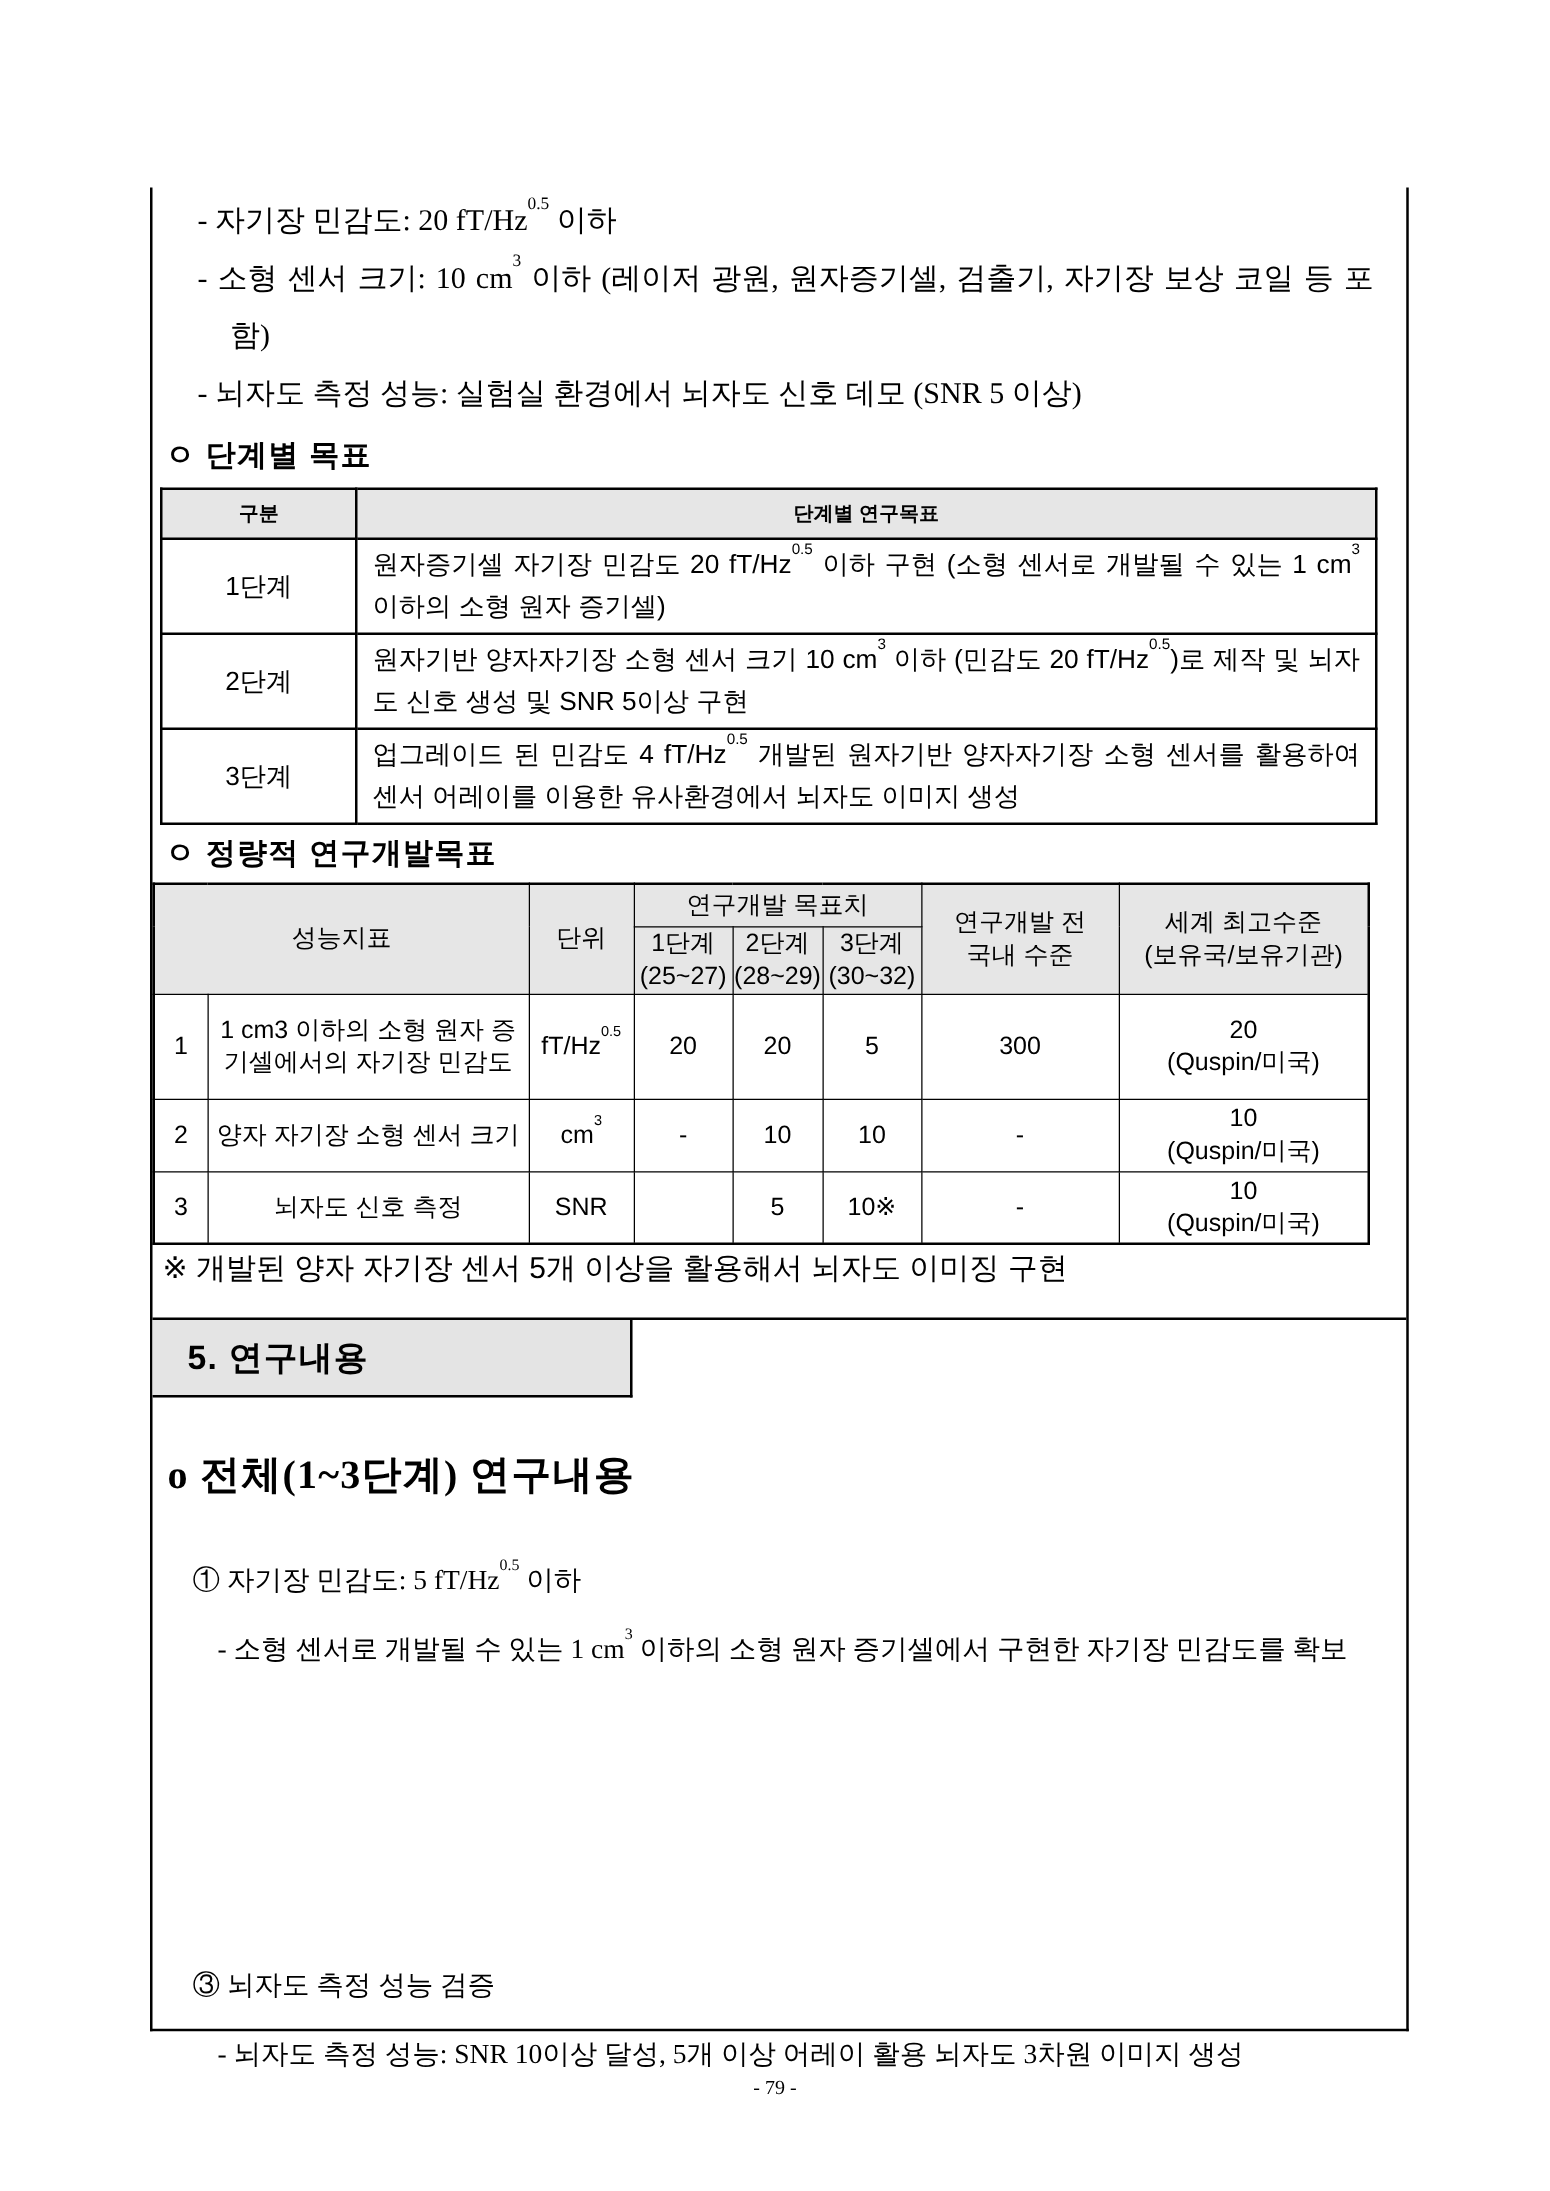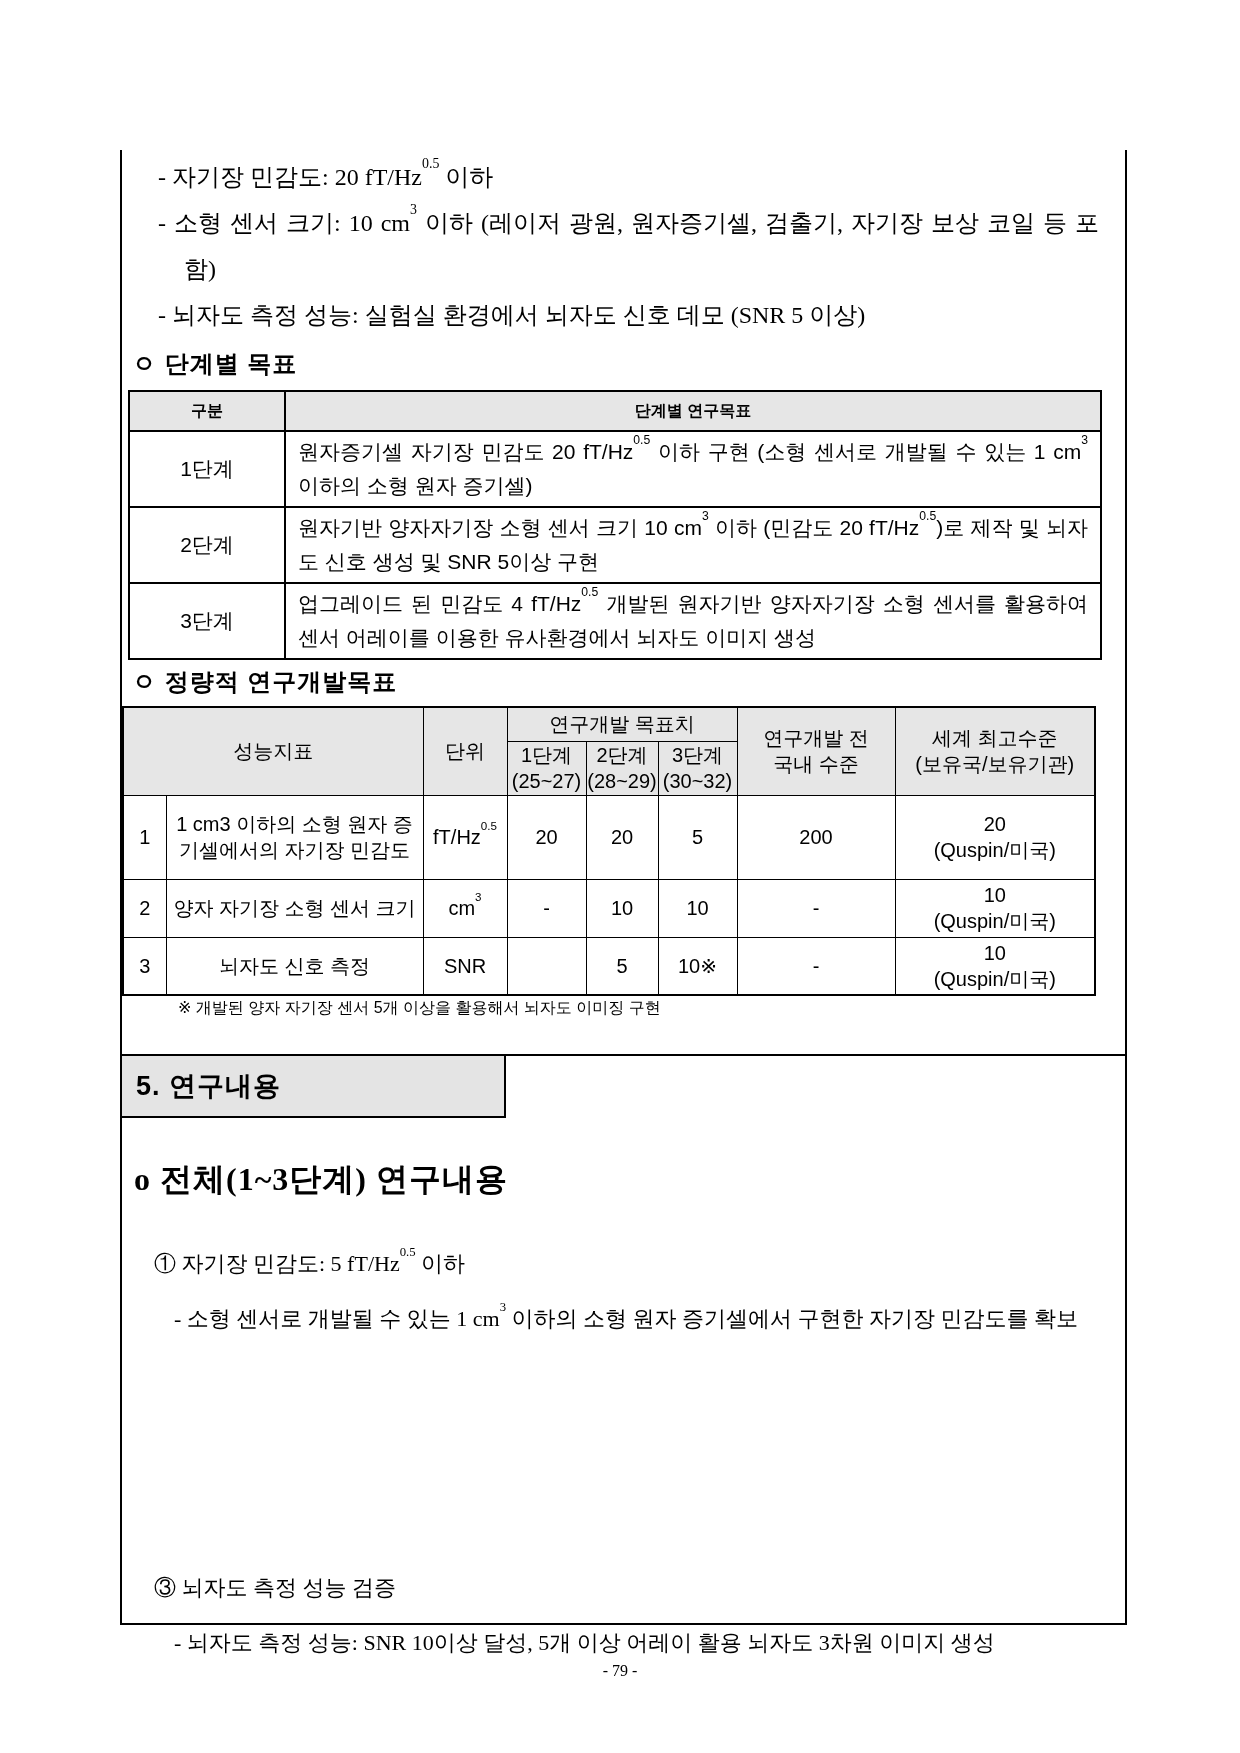--- a/index.html
+++ b/index.html
@@ -68,34 +68,34 @@
   .quant-table th{background:var(--table-header-bg,#e6e6e6);font-weight:normal;}
   .qt-hdr1{height:34px;}
   .qt-hdr2 th{height:54px;}
   .qt-r1{height:84px;}
   .qt-r2,.qt-r3{height:58px;}
   .quant-table td{padding:0 4px;}
 
   
   .note{
     position:absolute;top:848px;left:8px;
-    font-family:"Liberation Sans","DejaVu Sans",sans-serif;font-size:16px;margin-left:48px;
+    font-family:"Liberation Sans","DejaVu Sans",sans-serif;font-size:24px;
   }
 
   
   .sec5-row{
     position:absolute;top:904px;left:0;right:0;height:62px;
     border-top:2px solid var(--ink,#000);
   }
   .sec5-cell{
     width:384px;height:62px;
     background:var(--section-box-bg,#e4e4e4);
     border-right:2px solid var(--ink,#000);
     border-bottom:2px solid var(--ink,#000);
-    display:flex;align-items:center;padding-left:14px;
+    display:flex;align-items:center;padding-left:28px;
     font-family:"Liberation Sans","DejaVu Sans",sans-serif;
     font-weight:bold;font-size:27px;letter-spacing:1px;
   }
 
   
   .h-contents{
     position:absolute;top:1008px;left:12px;
     font-weight:bold;font-size:32px;letter-spacing:1px;
   }
   .item{position:absolute;left:32px;right:16px;font-size:22px;}
@@ -193,21 +193,21 @@
           </th>
         </tr>
 
         <tr class="qt-r1">
           <td>1</td>
           <td>1 cm3 이하의 소형 원자 증기셀에서의 자기장 민감도</td>
           <td><span>fT/Hz</span><sup>0.5</sup></td>
           <td>20</td>
           <td>20</td>
           <td>5</td>
-          <td>200</td>
+          <td>300</td>
           <td>
             <div>20</div>
             <div>(Quspin/미국)</div>
           </td>
         </tr>
         <tr class="qt-r2">
           <td>2</td>
           <td>양자 자기장 소형 센서 크기</td>
           <td><span>cm</span><sup>3</sup></td>
           <td>-</td>

